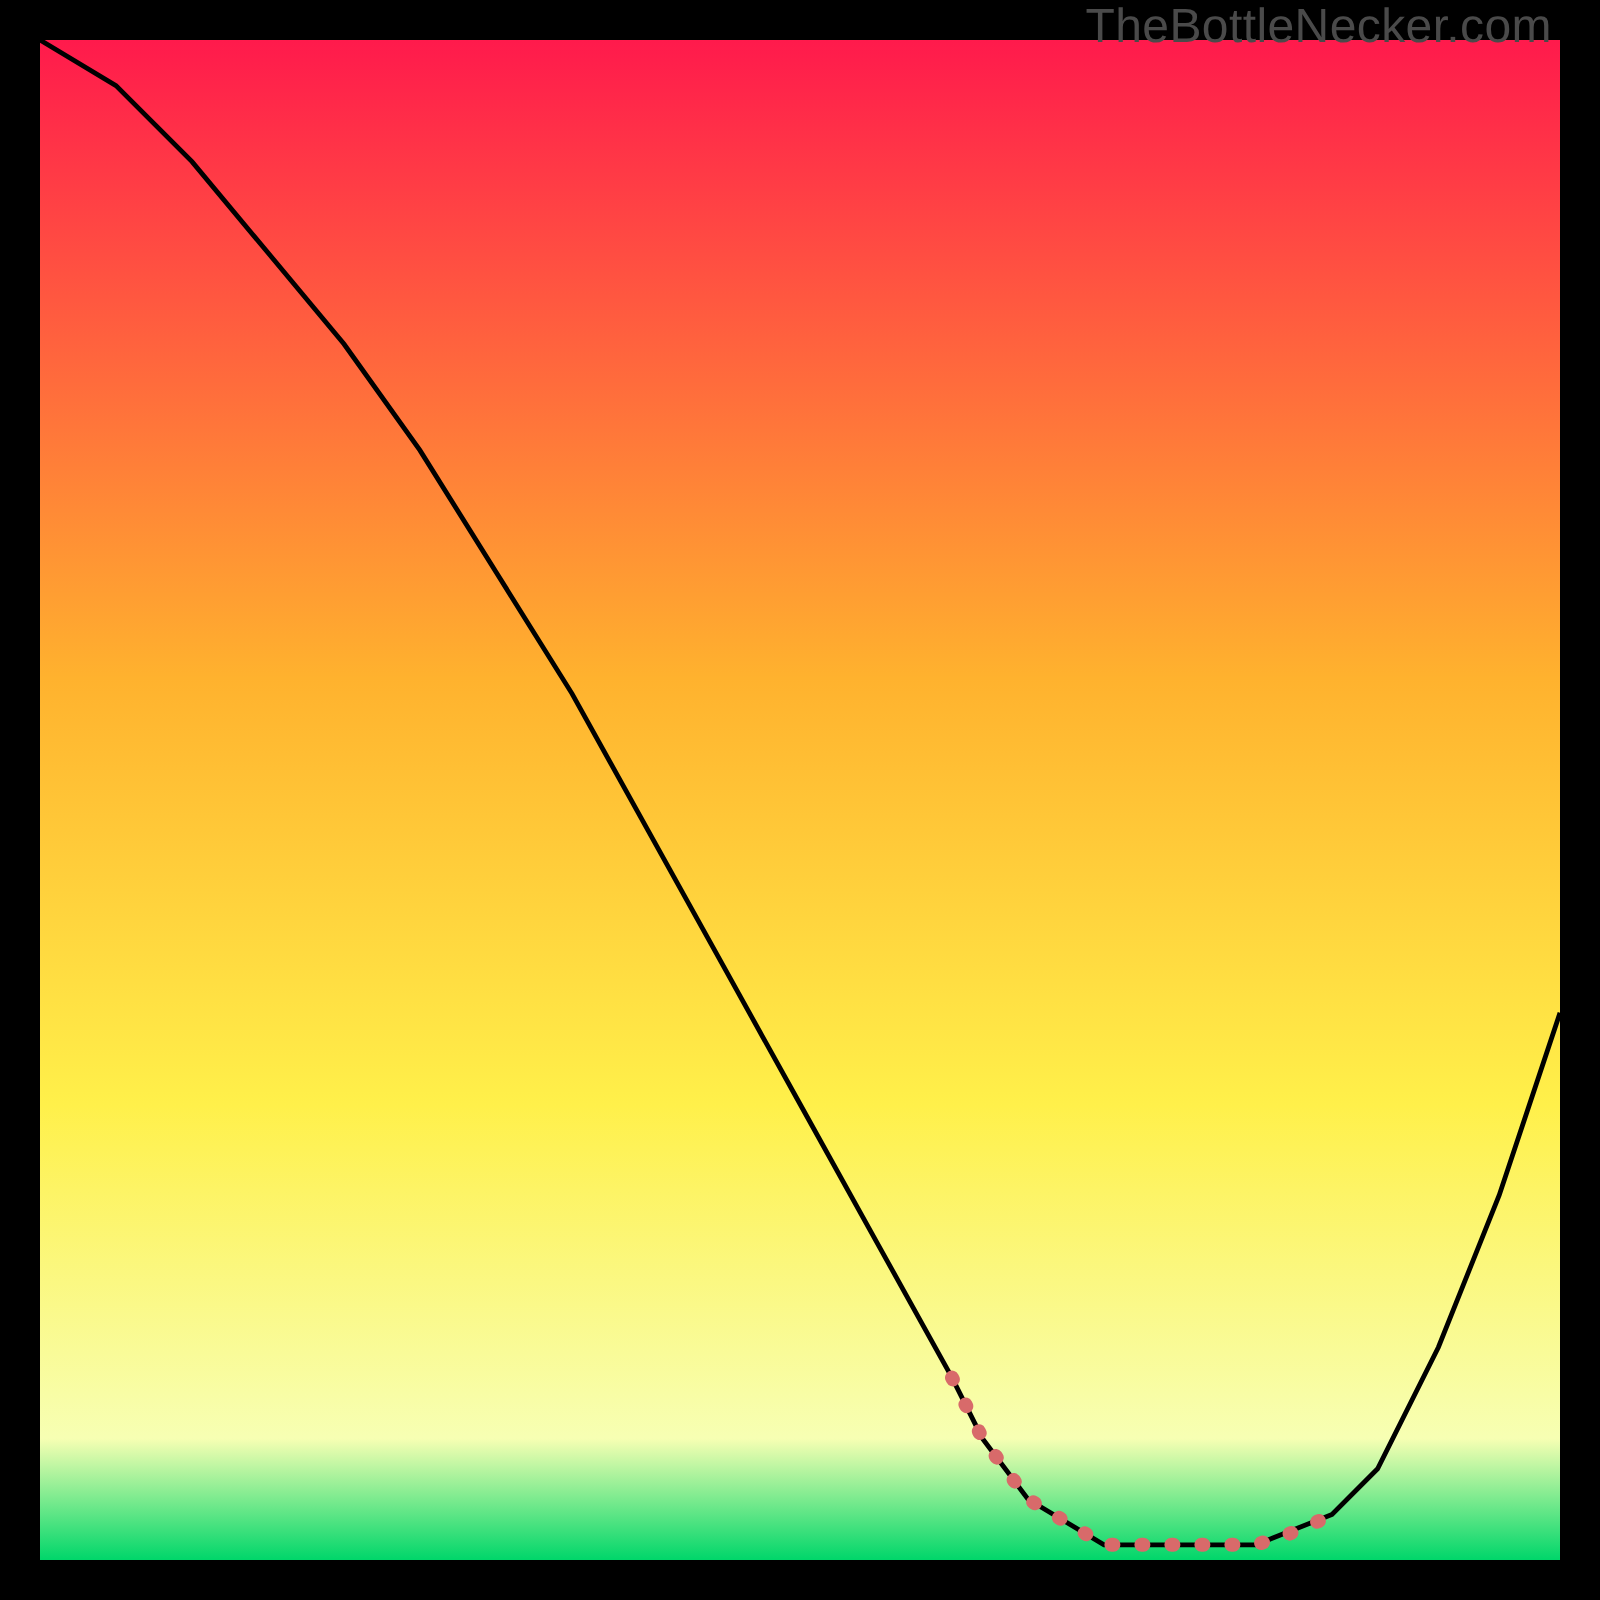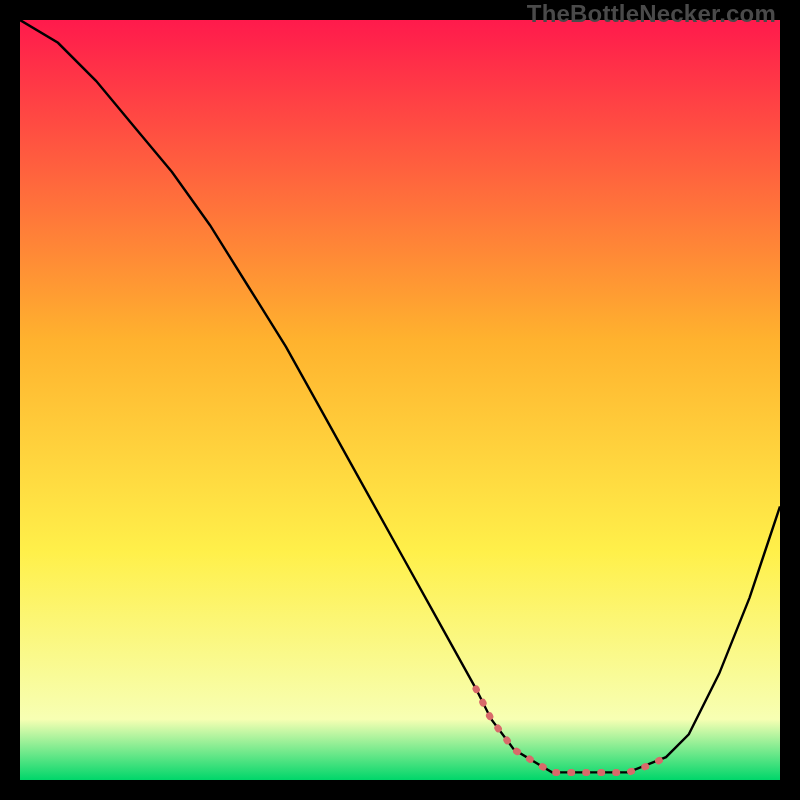--- a/index.html
+++ b/index.html
@@ -19,21 +19,21 @@
     height: 760px;
     background: #000;
   }
   .watermark {
     position: absolute;
     top: 0px;
     right: 24px;
     z-index: 10;
     color: #4a4a4a;
     font-size: 24px;
-    font-weight: 700;
+    font-weight: 400;
     letter-spacing: 0.2px;
   }
   svg.plot {
     position: absolute;
     left: 0;
     top: 0;
     width: 760px;
     height: 760px;
     display: block;
   }

